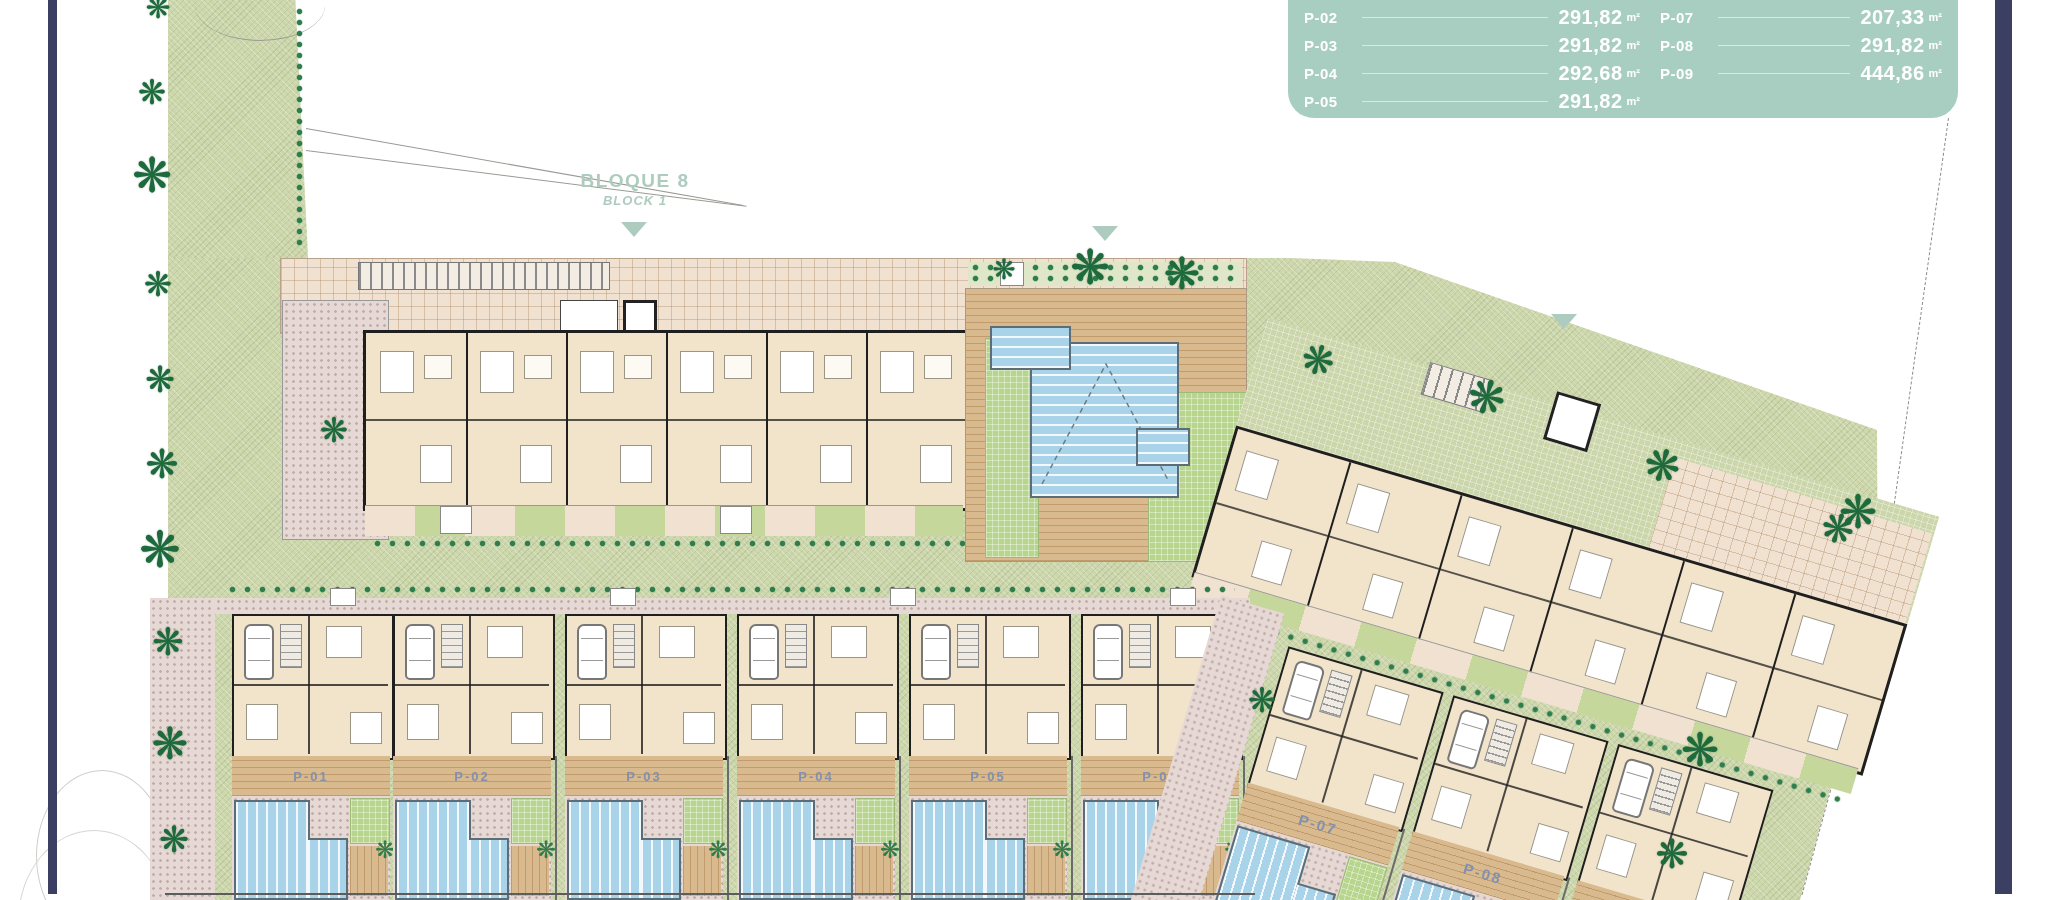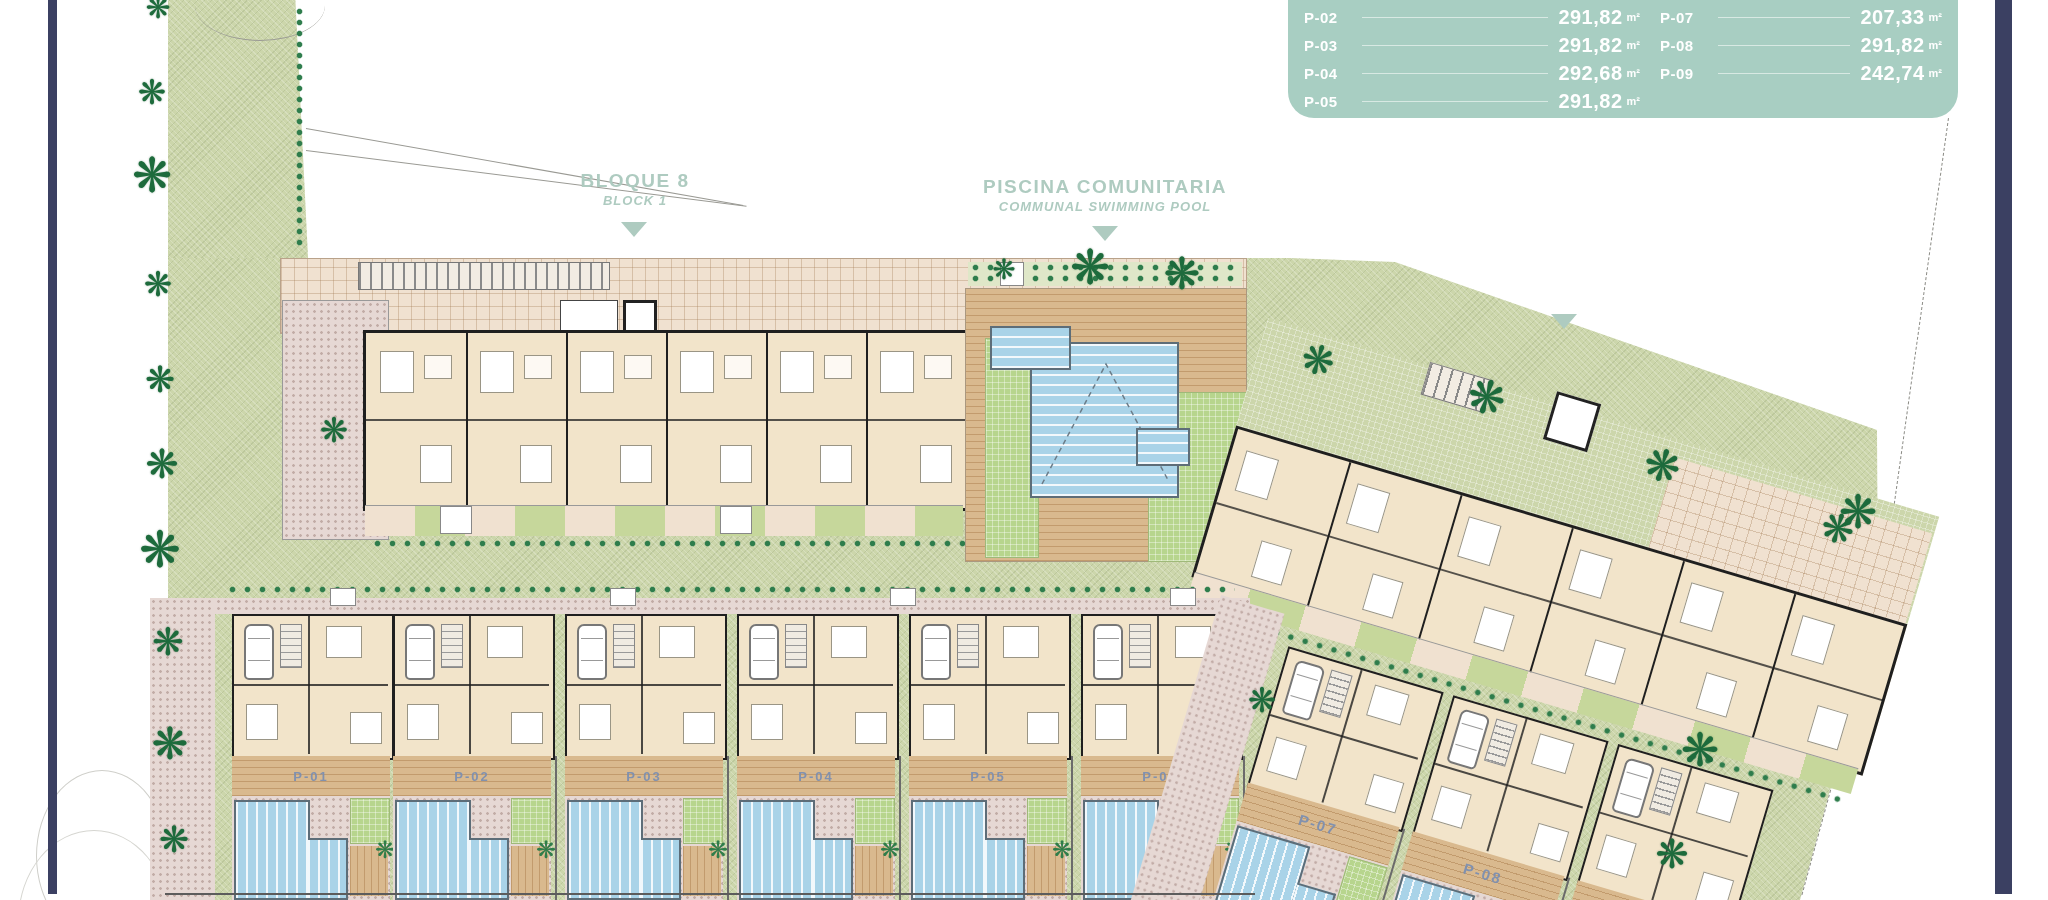--- a/index.html
+++ b/index.html
@@ -154,36 +154,32 @@
       </div>
       <div class="lrow">
         <span class="lcode">P-08</span>
         <span class="lleader"></span>
         <span class="lval">291,82</span>
         <span class="lunit">m²</span>
       </div>
       <div class="lrow">
         <span class="lcode">P-09</span>
         <span class="lleader"></span>
-        <span class="lval">242,74</span>
+        <span class="lval">444,86</span>
         <span class="lunit">m²</span>
       </div>
     </div>
   </div>
 
   <div class="ann" style="left:535px;top:170px;width:200px;">
     <div class="t">BLOQUE 8</div>
     <div class="s">BLOCK 1</div>
   </div>
   <div class="tri" style="left:621px;top:222px;"></div>
 
-  <div class="ann" style="left:945px;top:176px;width:320px;">
-    <div class="t">PISCINA COMUNITARIA</div>
-    <div class="s">COMMUNAL SWIMMING POOL</div>
-  </div>
   <div class="tri" style="left:1092px;top:226px;"></div>
 
   <div class="tri" style="left:1551px;top:314px;"></div>
 
   <div class="abs tile" style="left:280px;top:258px;width:965px;height:74px;border:1px solid #b9a28a;"></div>
   <div class="abs hatch" style="left:358px;top:262px;width:250px;height:26px;"></div>
   <div class="abs wh" style="left:560px;top:300px;width:56px;height:34px;border:1.5px solid #444;"></div>
   <div class="abs" style="left:623px;top:300px;width:28px;height:34px;background:#fff;border:3px solid #222;"></div>
   <div class="abs paver" style="left:282px;top:300px;width:105px;height:238px;border:1px solid #999;"></div>
   <span class="palm" style="left:334px;top:430px;font-size:34px;">❋</span>

